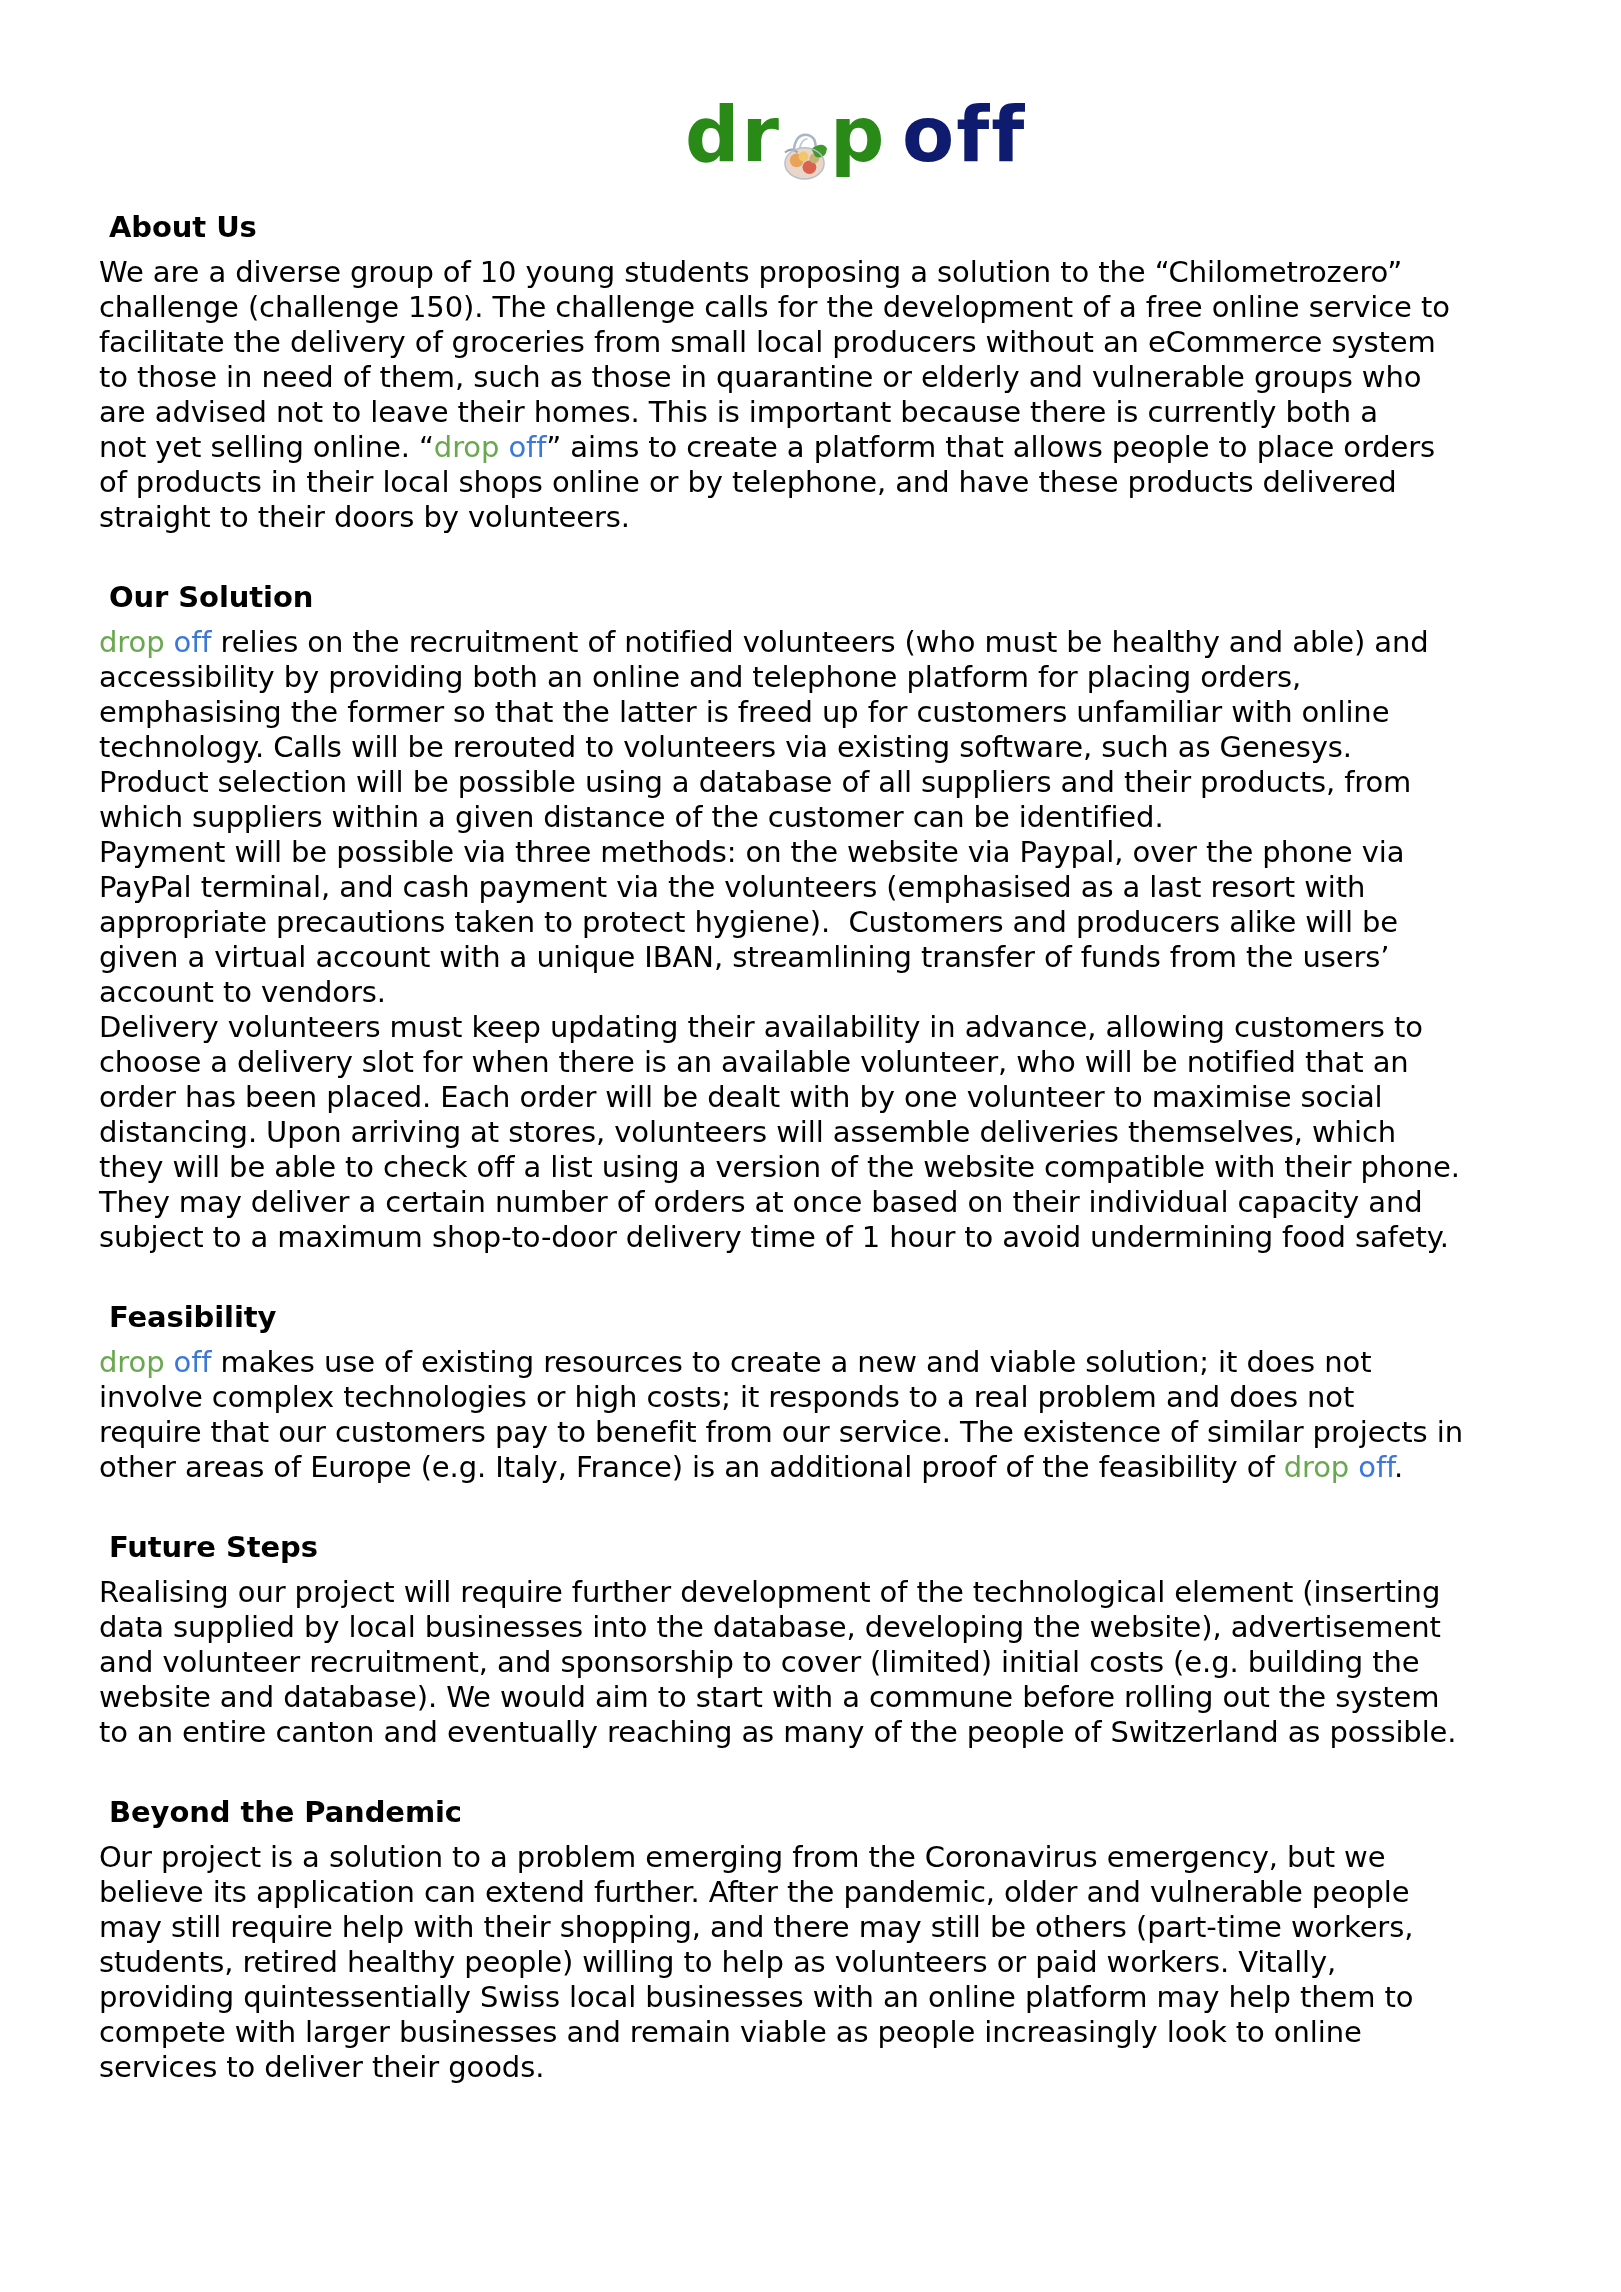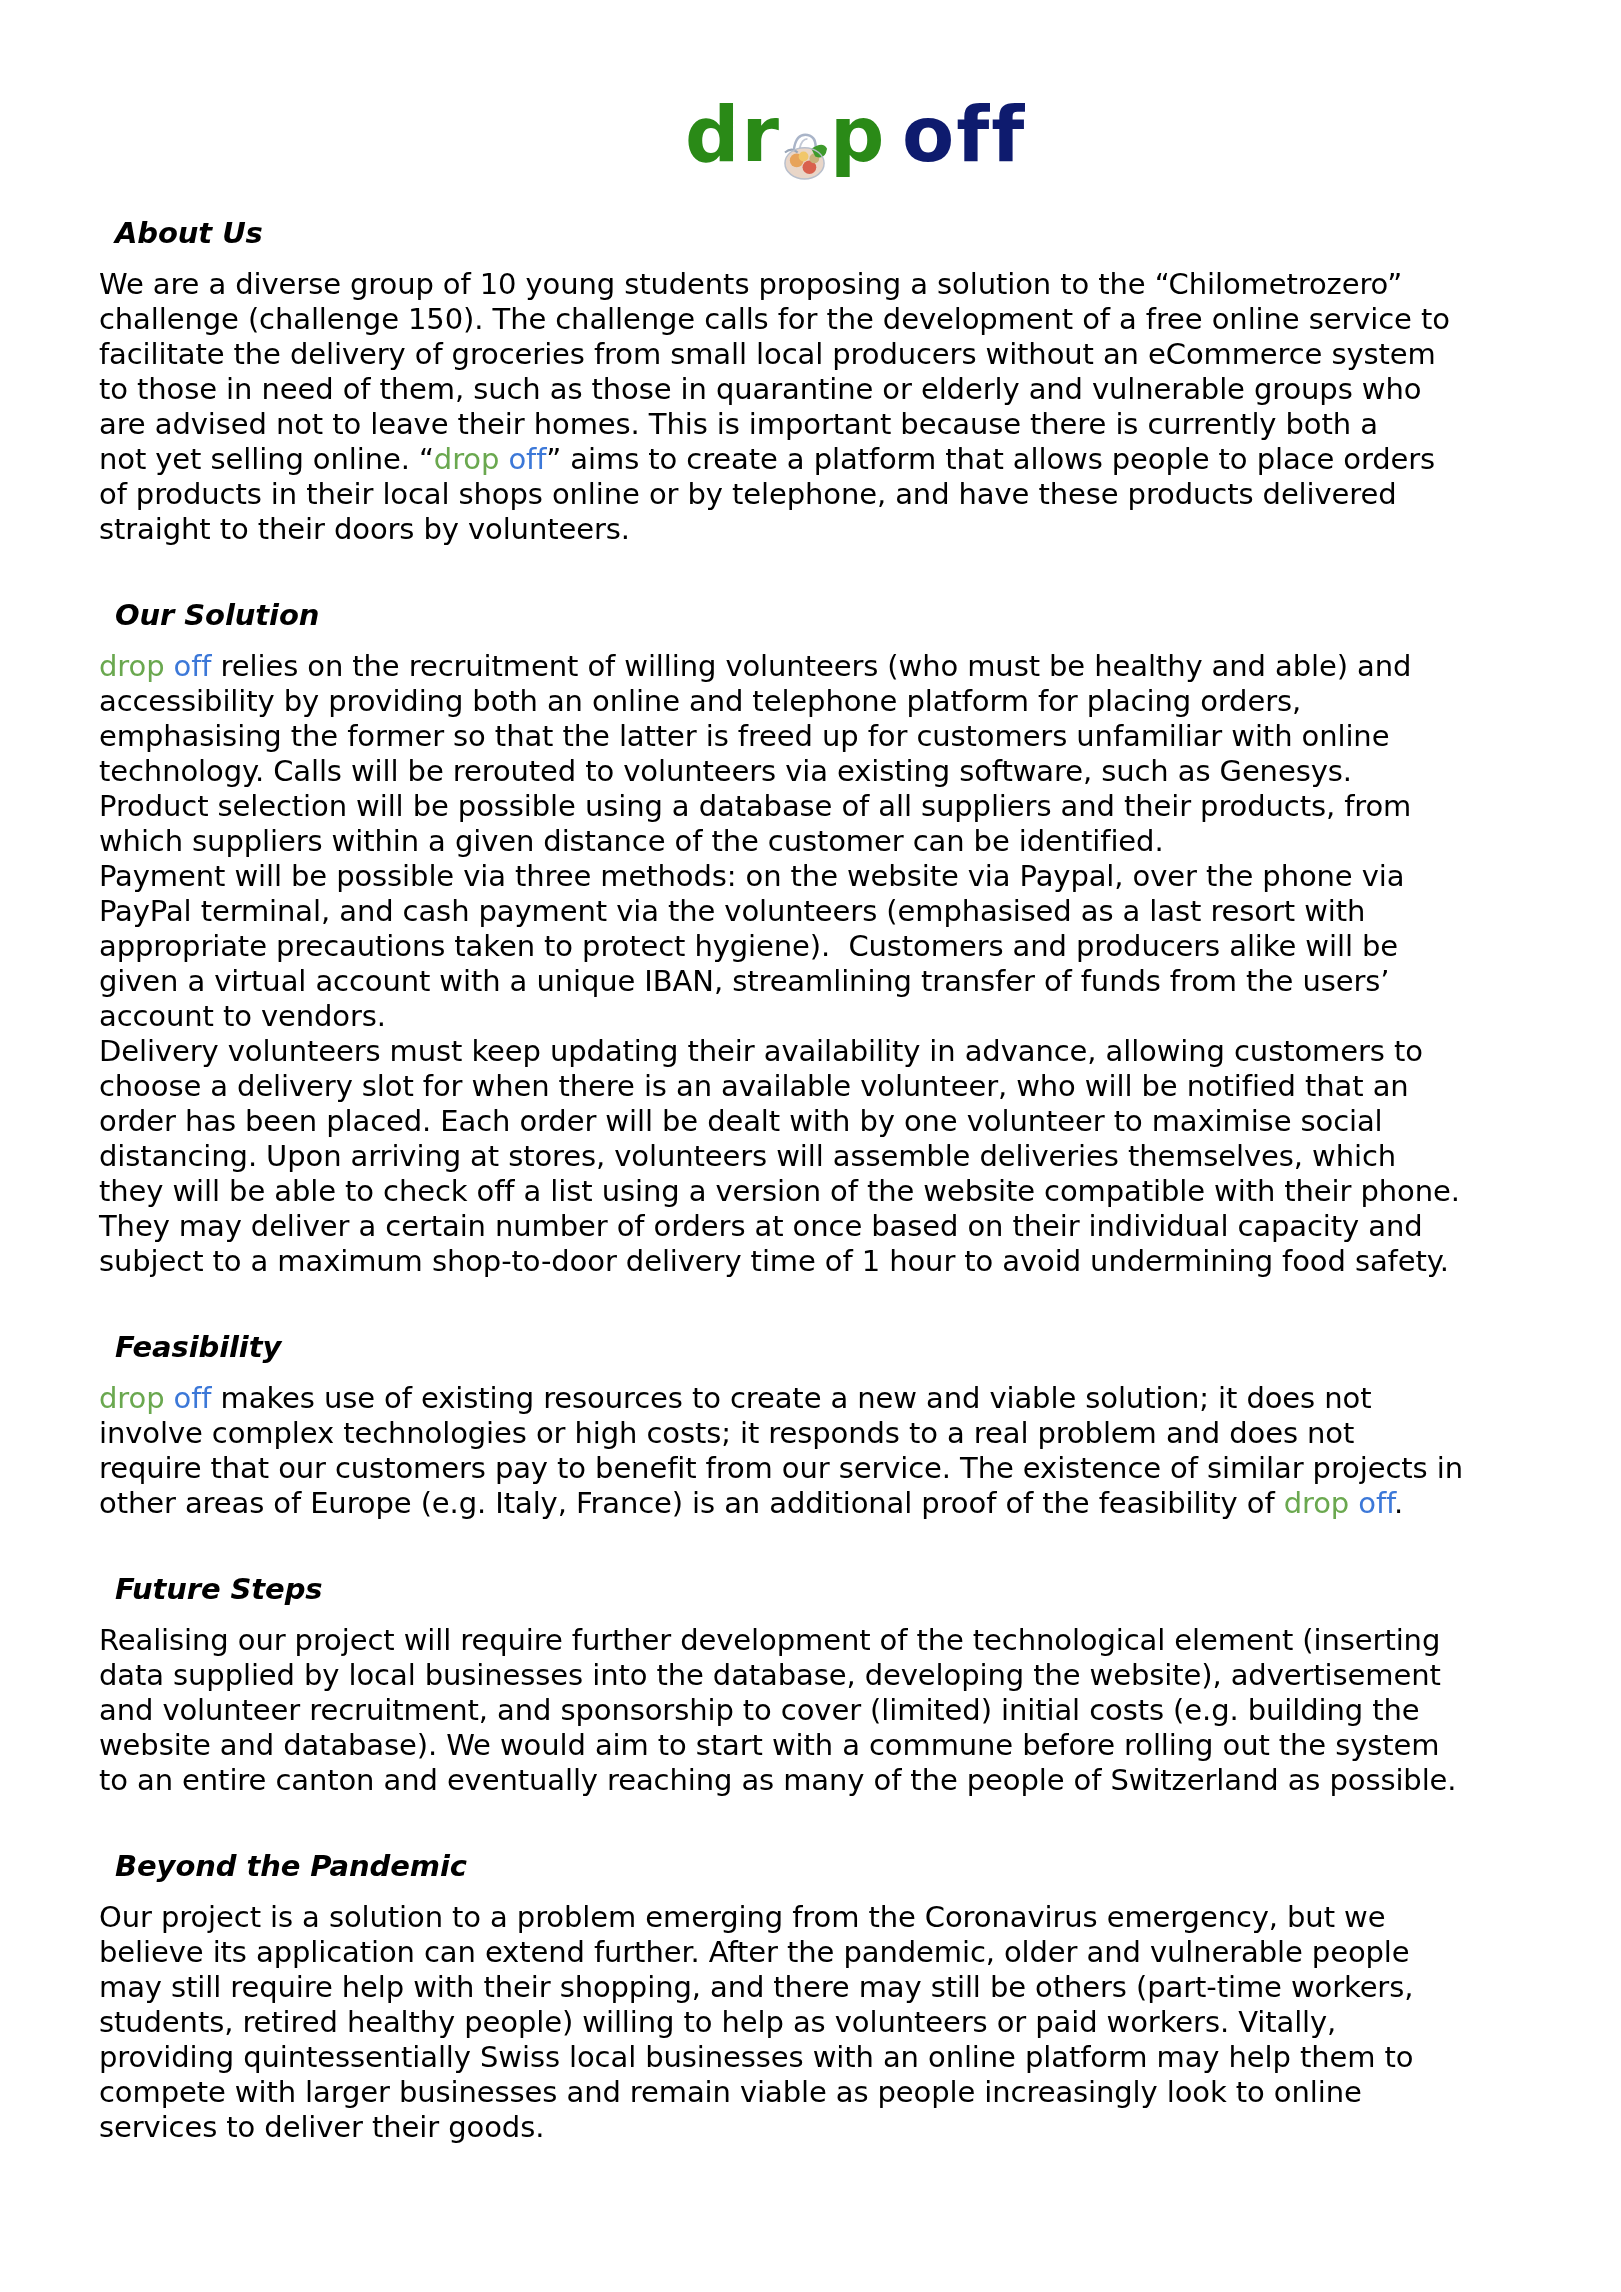--- a/index.html
+++ b/index.html
@@ -16,21 +16,21 @@
   .logo .drop { color: #2a8a17; }
   .logo .off { color: #0e1b6e; margin-left: 15.7px; }
   .logo .bag {
     display: inline-block; width: 47px; height: 49px; position: relative;
     margin: 0 1px 13.7px 1px; vertical-align: bottom;
   }
   .content {
     position: absolute; left: 99px; top: 200px; width: 1451px;
     font-size: 29px; line-height: 35px; letter-spacing: -0.1px;
   }
-  .section-title { font-weight: bold; margin: 16px; font-style: italic; }
+  .section-title { font-weight: bold; margin: 10px; }
   .para { margin: 0; white-space: pre; }
   .spacer { height: 35px; }
   .b-drop { color: #6aa84f; margin-top: 40px; }
   .b-off { color: #3c78d8; }
 </style>
 </head>
 <body>
 
 <div class="logo">
   <span class="drop"><span>dr</span><span class="bag"><svg width="47" height="49" viewBox="0 0 48 50">
@@ -58,21 +58,21 @@
     <p class="para">to those in need of them, such as those in quarantine or elderly and vulnerable groups who</p>
     <p class="para">are advised not to leave their homes. This is important because there is currently both a</p>
     <p class="para"><span>not yet selling online. “</span><span class="b-drop">drop</span> <span class="b-off">off</span><span>” aims to create a platform that allows people to place orders</span></p>
     <p class="para">of products in their local shops online or by telephone, and have these products delivered</p>
     <p class="para">straight to their doors by volunteers.</p>
   </div>
   <div class="spacer"></div>
 
   <div>
     <p class="section-title">Our Solution</p>
-    <p class="para"><span class="b-drop">drop</span> <span class="b-off">off</span><span> relies on the recruitment of willing volunteers (who must be healthy and able) and</span></p>
+    <p class="para"><span class="b-drop">drop</span> <span class="b-off">off</span><span> relies on the recruitment of notified volunteers (who must be healthy and able) and</span></p>
     <p class="para">accessibility by providing both an online and telephone platform for placing orders,</p>
     <p class="para">emphasising the former so that the latter is freed up for customers unfamiliar with online</p>
     <p class="para">technology. Calls will be rerouted to volunteers via existing software, such as Genesys.</p>
     <p class="para">Product selection will be possible using a database of all suppliers and their products, from</p>
     <p class="para">which suppliers within a given distance of the customer can be identified.</p>
     <p class="para">Payment will be possible via three methods: on the website via Paypal, over the phone via</p>
     <p class="para">PayPal terminal, and cash payment via the volunteers (emphasised as a last resort with</p>
     <p class="para">appropriate precautions taken to protect hygiene).  Customers and producers alike will be</p>
     <p class="para">given a virtual account with a unique IBAN, streamlining transfer of funds from the users’</p>
     <p class="para">account to vendors.</p>

